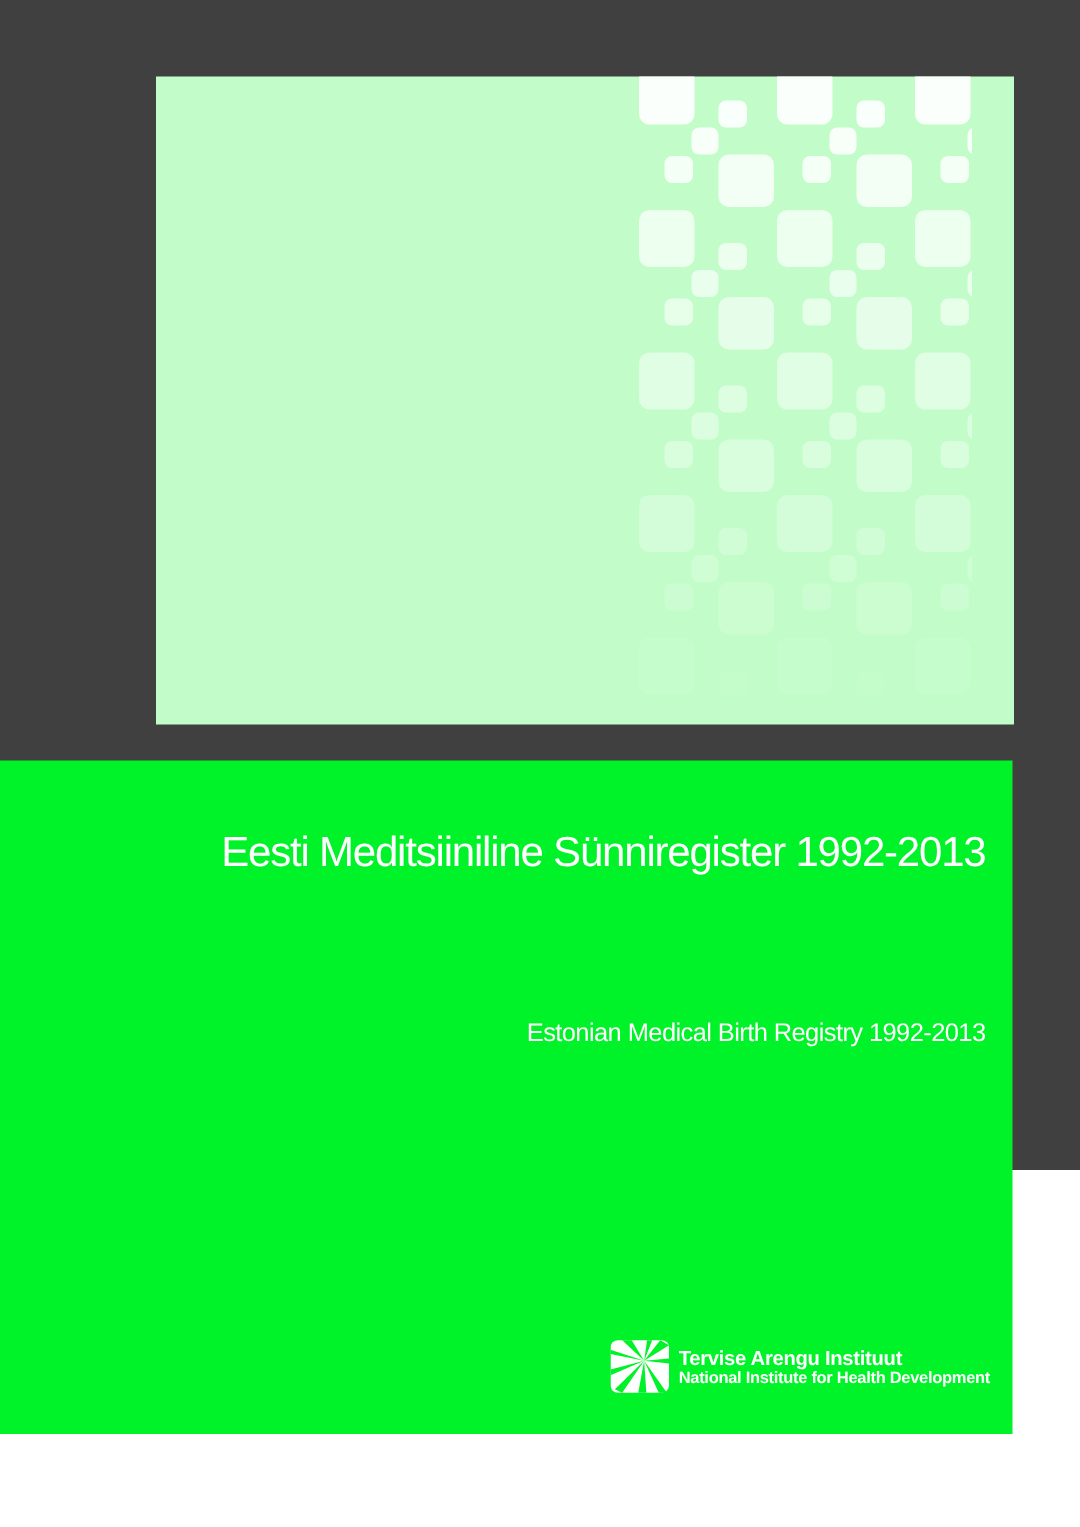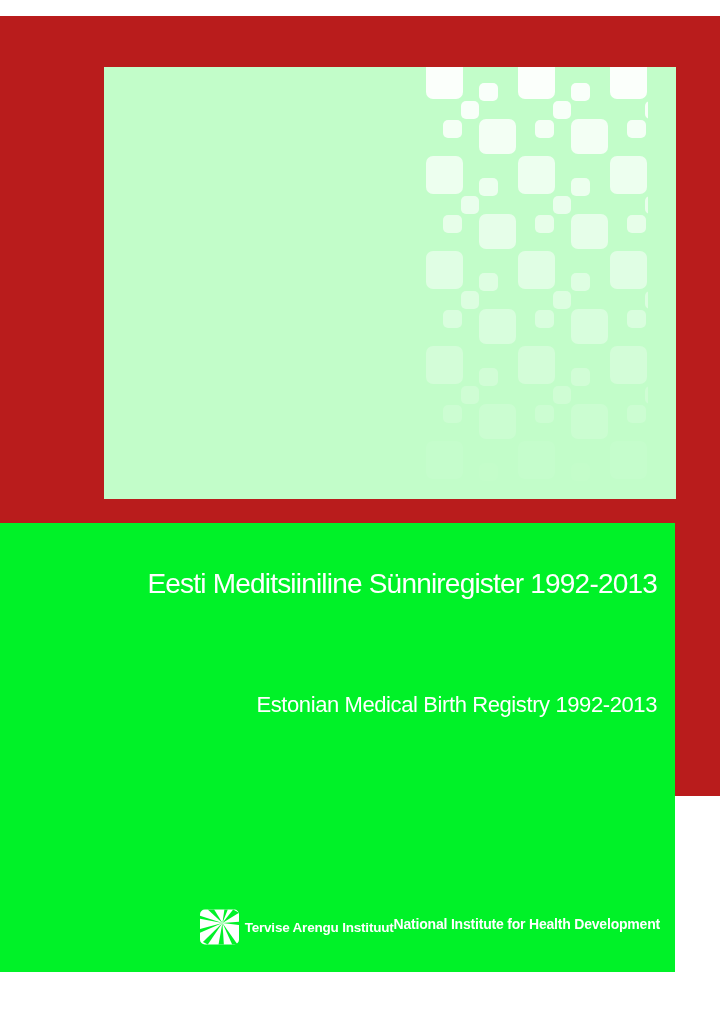--- a/index.html
+++ b/index.html
@@ -8,21 +8,21 @@
     --text-white:#ffffff;
   }
   *{margin:0;padding:0;box-sizing:border-box;}
   html,body{width:720px;height:1018px;}
   body{
     background:#ffffff;
     font-family:"Liberation Sans", sans-serif;
     position:relative;
     overflow:hidden;
   }
-  .page{position:absolute;left:0;top:16px;width:720px;height:780px;background:#b91c1c;}
+  .page{position:absolute;left:0;top:0;width:720px;height:780px;background:#404040;}
 
   
   .top-panel{
     position:absolute;
     left:104px;top:51px;width:572px;height:432px;
     background:var(--pale-green);
     overflow:hidden;
   }
   .mosaic{
     position:absolute;
@@ -49,54 +49,54 @@
     line-height:50px;
     font-weight:400;
     letter-spacing:-0.8px;
     white-space:nowrap;
   }
   .titles-en{
     position:absolute;
     right:18px;top:168px;left:40px;
     text-align:right;
     color:var(--text-white);
-    font-size:22px;
+    font-size:17px;
     line-height:27px;
     font-weight:400;
     letter-spacing:-0.4px;
     white-space:nowrap;
   }
 
   
   .logo{
     position:absolute;
     right:15px;bottom:27px;
     display:flex;
     align-items:center;
     gap:6px;
   }
   .logo-mark{display:block;}
   .logo-mark rect{fill:#ffffff;}
   .logo-mark polygon{fill:var(--bright-green);}
   .logo-text{
     display:flex;
-    flex-direction:row;
+    flex-direction:column;
     justify-content:center;
     color:var(--text-white);
     text-align:left;
   }
   .org-et{
     font-size:13.5px;
     font-weight:700;
     line-height:17px;
     letter-spacing:-0.2px;
     white-space:nowrap;
   }
   .org-en{
-    font-size:14px;
+    font-size:11px;
     font-weight:700;
     line-height:11px;
     letter-spacing:-0.2px;
     white-space:nowrap;
   }
 </style>
 </head>
 <body>
 
 <div class="page">

